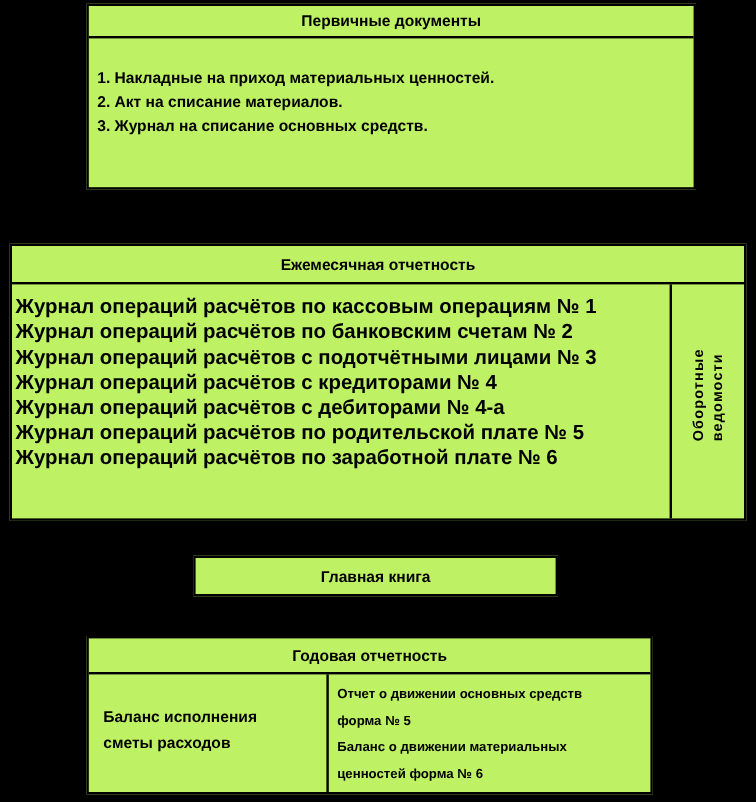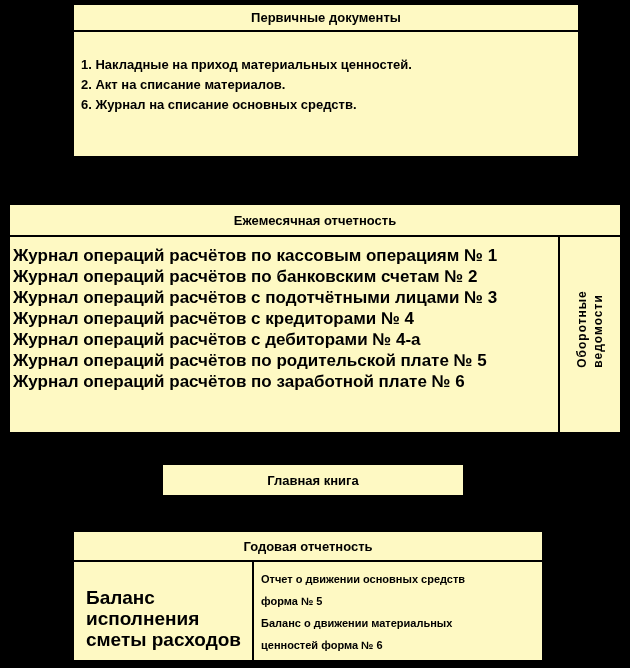--- a/index.html
+++ b/index.html
@@ -9,21 +9,21 @@
     width: 630px;
     height: 668px;
     background: #000000;
     font-family: "Liberation Sans", "DejaVu Sans", sans-serif;
     font-weight: 700;
     color: #000000;
     overflow: hidden;
   }
   .box {
     position: absolute;
-    background: #fef9c3;
+    background: #bef264;
     border: 2px solid #000000;
   }
   .box header {
     border-bottom: 2px solid #000000;
     text-align: center;
     font-size: 13px;
   }
 
   
   .box-primary { left: 72px; top: 3px; width: 508px; height: 155px; }
@@ -55,39 +55,39 @@
     left: 161px; top: 463px; width: 304px; height: 34px;
     display: flex; align-items: center; justify-content: center;
     font-size: 13px;
   }
 
   
   .box-annual { left: 72px; top: 530px; width: 472px; height: 132px; }
   .box-annual header { height: 30px; line-height: 29px; }
   .annual-body { display: flex; height: 98px; }
   .balance-cell {
-    width: 180px; flex: 0 0 auto;
+    width: 200px; flex: 0 0 auto;
     border-right: 2px solid #000000;
     padding: 25px 0 0 12px;
-    font-size: 19px; line-height: 21px;
+    font-size: 13px; line-height: 21px;
   }
   .reports-cell { flex: 1 1 auto; padding: 6px 0 0 7px; font-size: 11px; }
   .reports-cell .report-line { line-height: 22px; white-space: nowrap; }
 </style>
 </head>
 <body>
 
 <div class="canvas">
 
   <section class="box box-primary">
     <header>Первичные документы</header>
     <div class="primary-body">
       <div class="doc-line">1. Накладные на приход материальных ценностей.</div>
       <div class="doc-line">2. Акт на списание материалов.</div>
-      <div class="doc-line">6. Журнал на списание основных средств.</div>
+      <div class="doc-line">3. Журнал на списание основных средств.</div>
     </div>
   </section>
 
   <section class="box box-monthly">
     <header>Ежемесячная отчетность</header>
     <div class="monthly-body">
       <div class="journal-list">
         <div class="journal-line">Журнал операций расчётов по кассовым операциям № 1</div>
         <div class="journal-line">Журнал операций расчётов по банковским счетам № 2</div>
         <div class="journal-line">Журнал операций расчётов с подотчётными лицами № 3</div>

